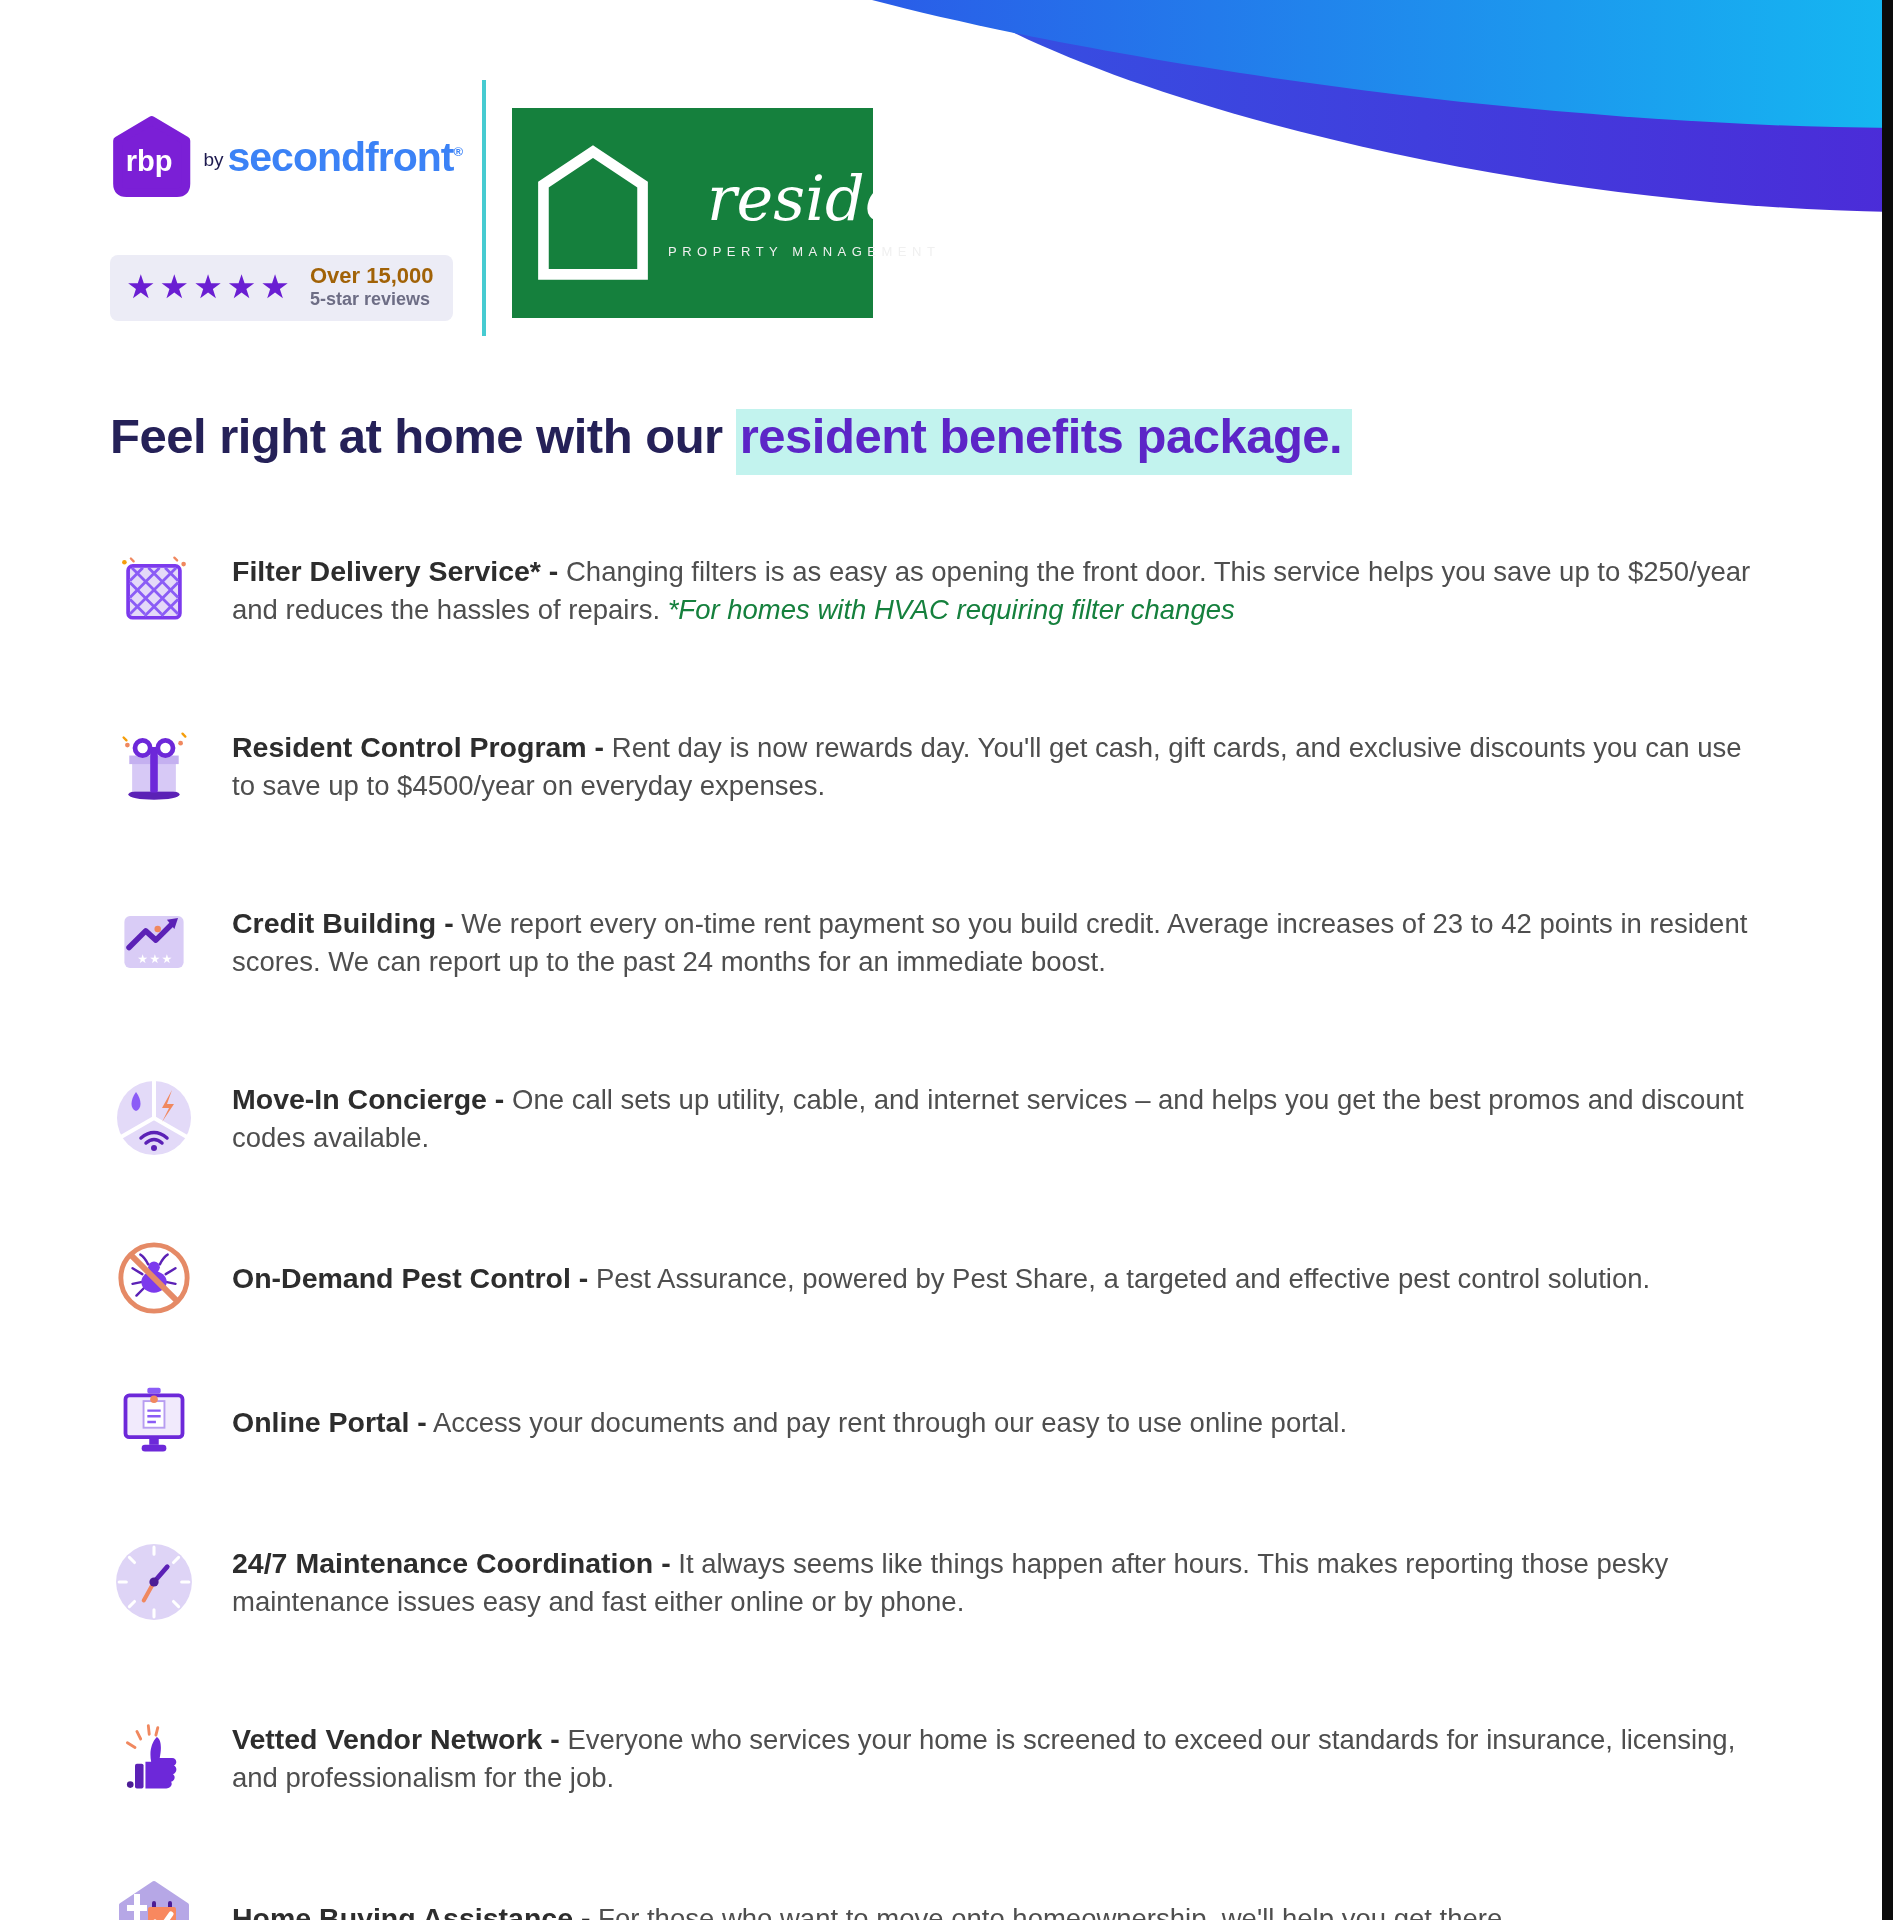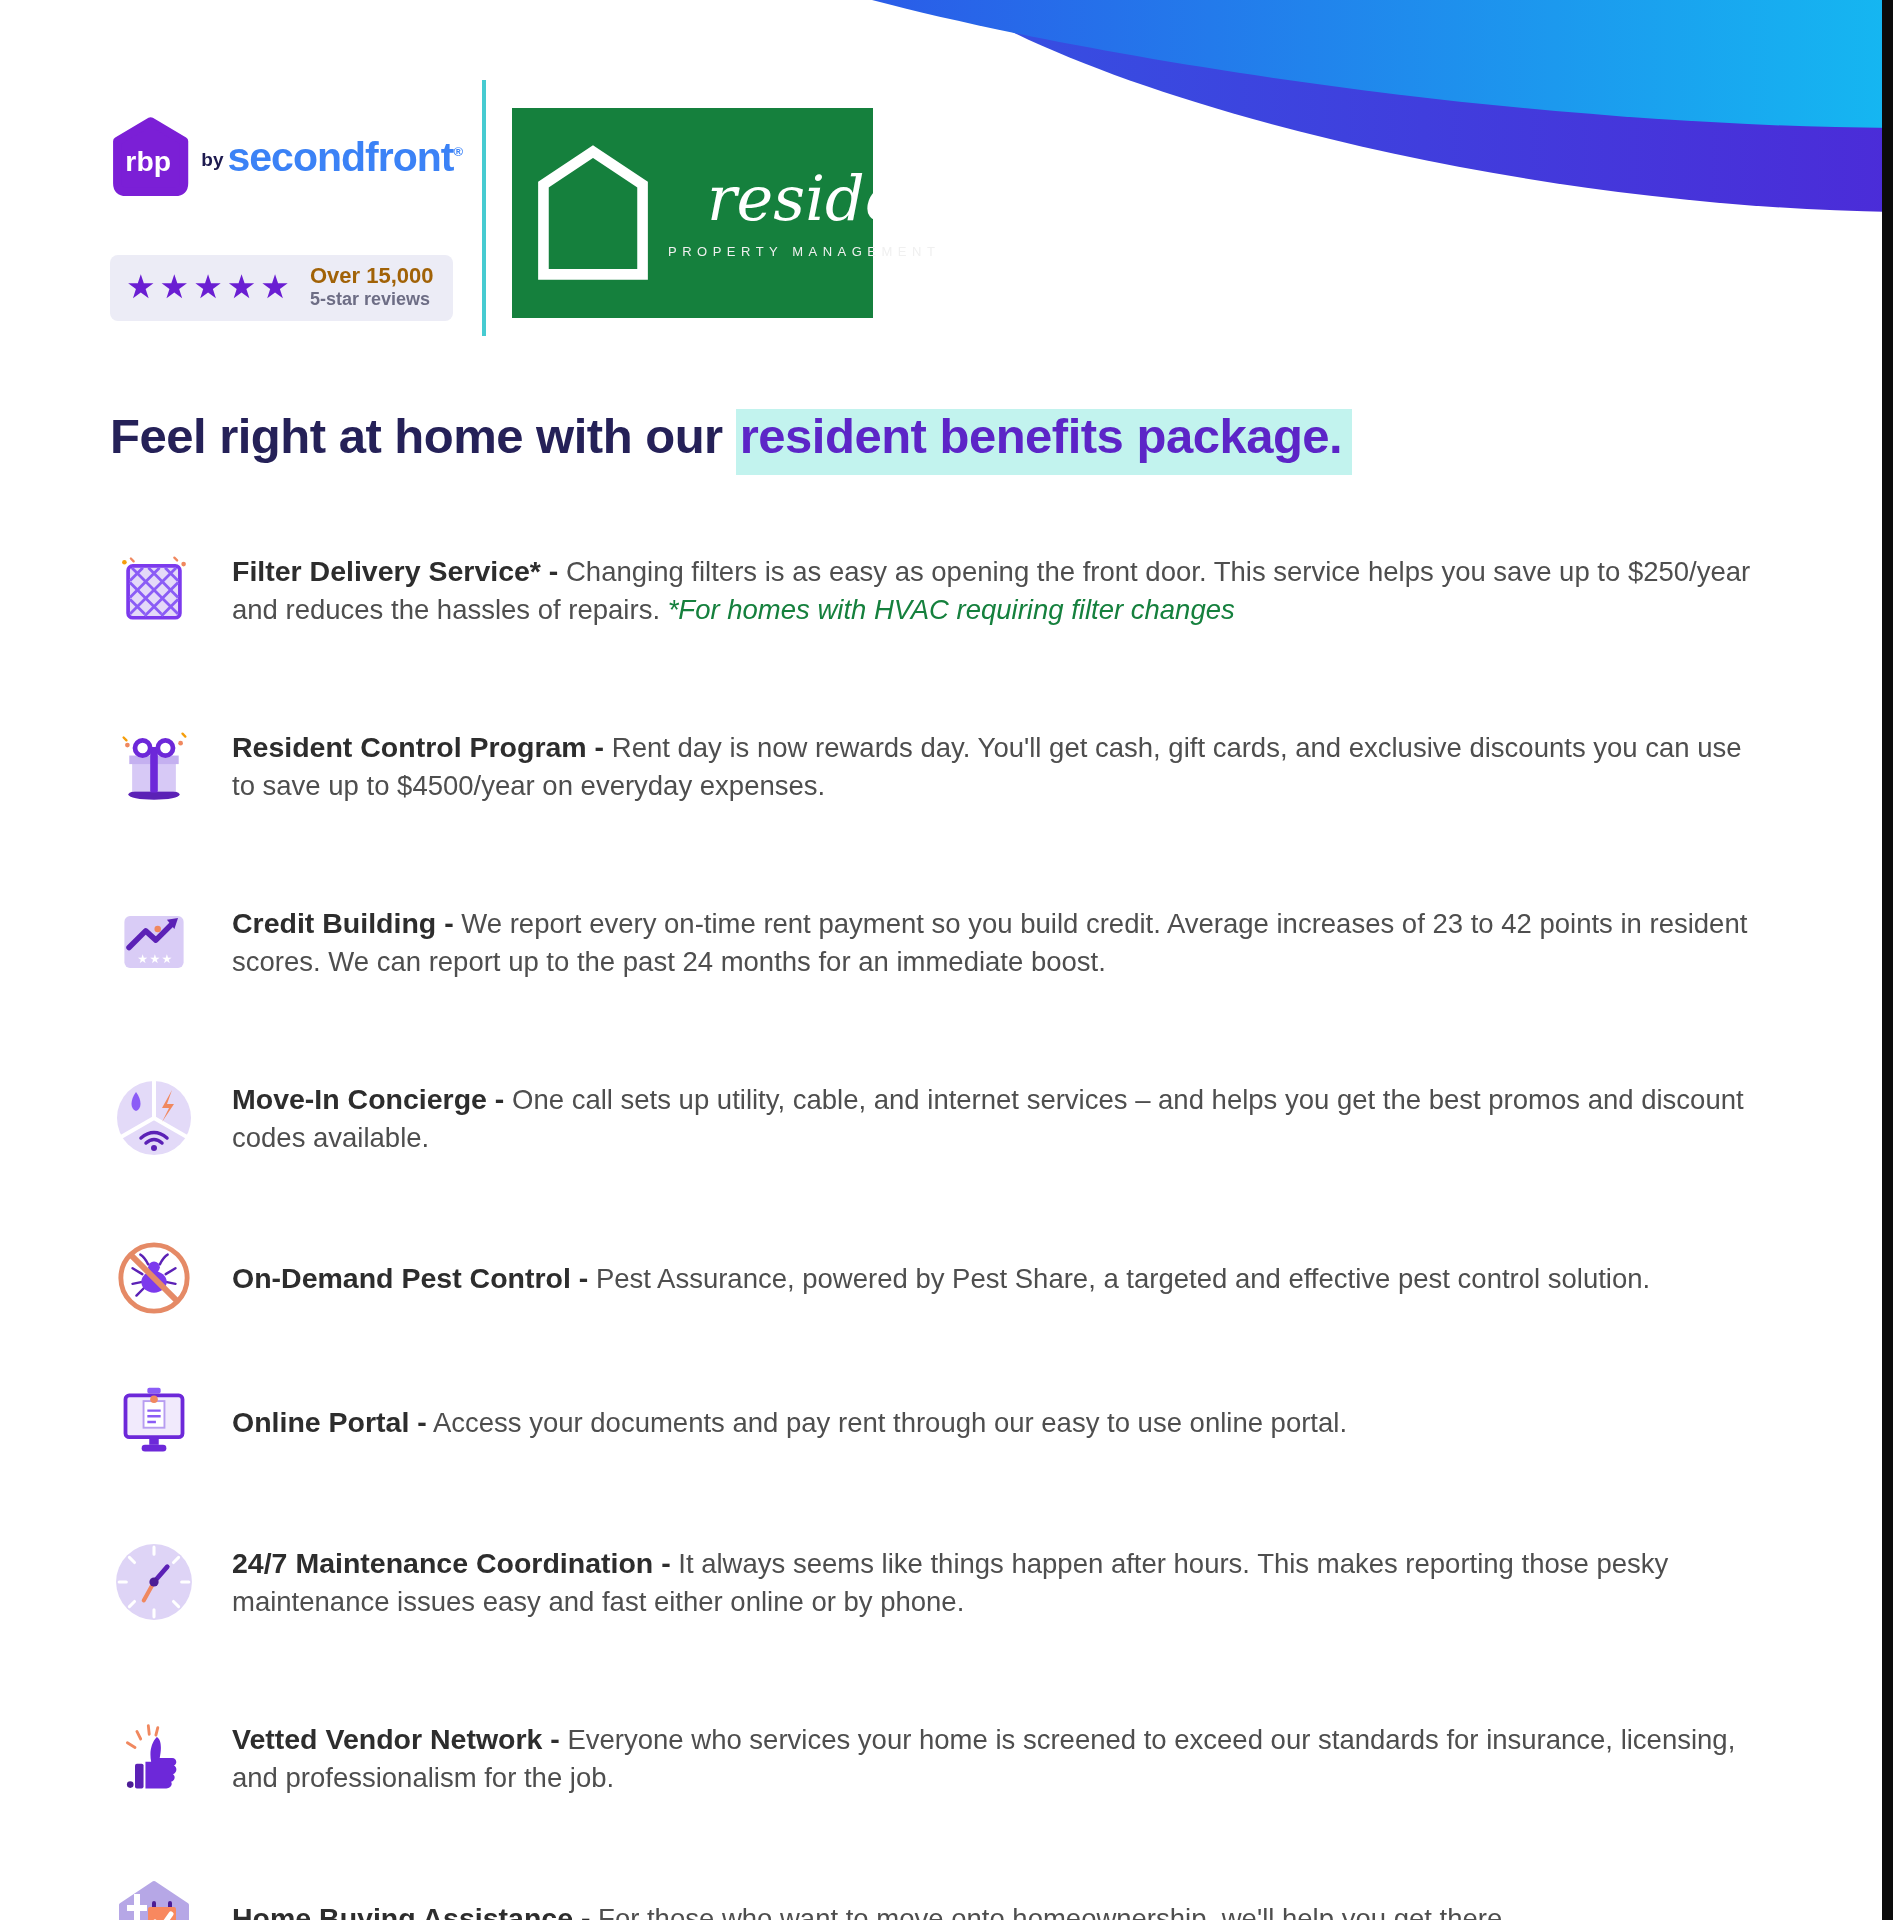--- a/index.html
+++ b/index.html
@@ -11,21 +11,21 @@
   .wave-svg { position:absolute; top:0; left:0; width:1893px; height:260px; display:block; }
   .right-bar { position:absolute; top:0; right:0; width:11px; height:1920px; background:#0b0b0b; z-index:60; }
 
   
   .header { position:absolute; top:85px; left:110px; display:flex; align-items:flex-start; z-index:5; }
   .rbp-block { width:352px; }
   .rbp-row { display:flex; align-items:center; }
   .rbp-logo { position:relative; width:132px; height:152px; }
   .rbp-logo svg { width:100%; height:100%; display:block; }
   .byline { display:flex; align-items:flex-start; margin-left:10px; margin-top:-6px; }
-  .by { font-size:19px; font-weight:700; color:#1d1a4f; margin-top:10px; margin-right:4px; }
+  .by { font-size:19px; font-weight:400; color:#1d1a4f; margin-top:10px; margin-right:4px; }
   .brand { display:flex; flex-direction:row; line-height:0.92; font-size:41px; font-weight:800; color:#3b82f6; letter-spacing:-1px;justify-content:flex-end; }
   .brand-line2-wrap { align-self:flex-end; }
   .reg { font-size:13px; vertical-align:super; font-weight:700; }
   .reviews-badge { margin-top:18px; display:inline-flex; align-items:center; gap:16px; background:#ececf6; border-radius:8px; padding:8px 20px 10px 16px; }
   .stars { font-size:33px; color:#6a1ed2; letter-spacing:4px; line-height:1; }
   .reviews-lines { display:flex; flex-direction:column; line-height:1.2; }
   .reviews-line1 { font-size:22px; font-weight:700; color:#a16207; }
   .reviews-line2 { font-size:18px; font-weight:600; color:#6d6d85; }
 
   .divider { width:4px; height:256px; background:#46cbd1; margin:-5px 26px 0 20px; }

